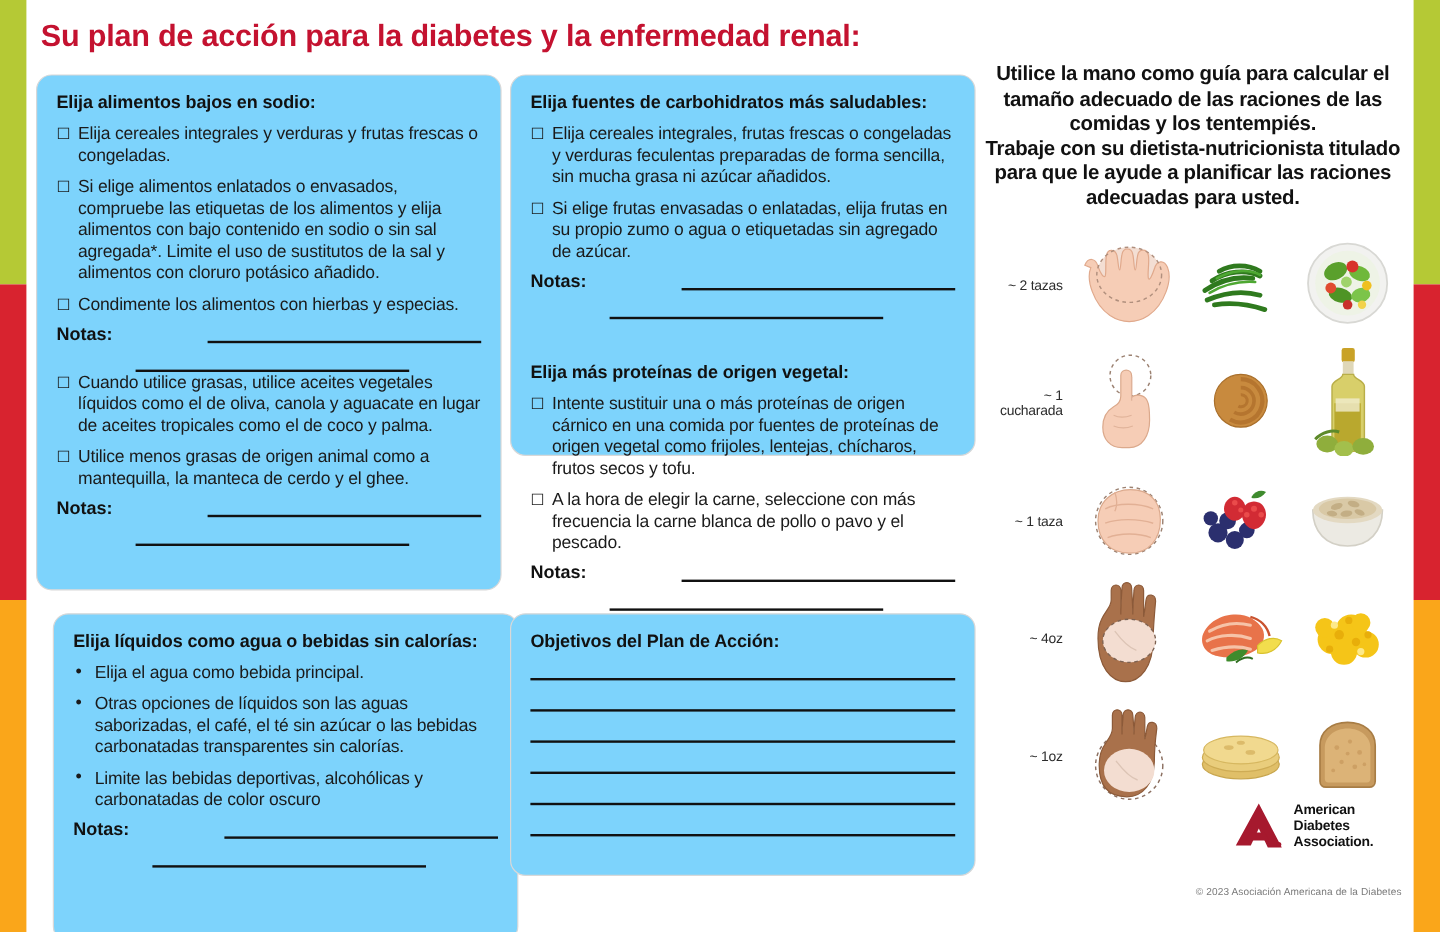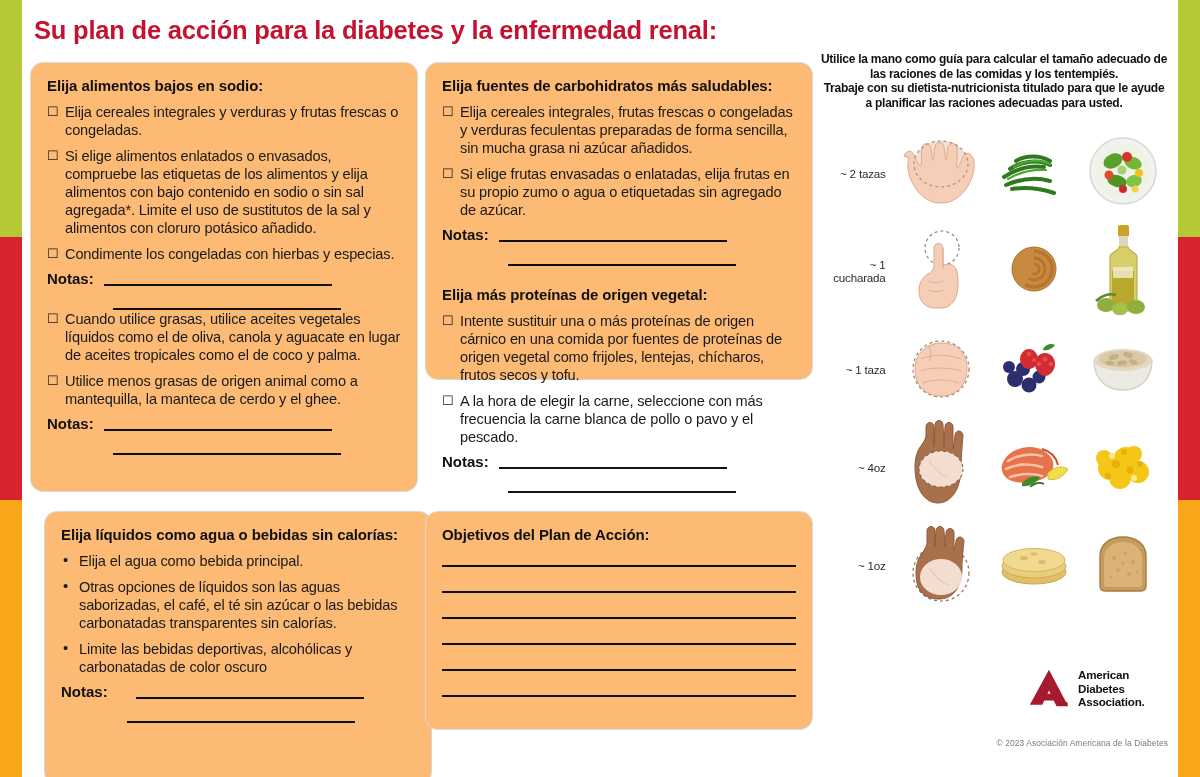--- a/index.html
+++ b/index.html
@@ -37,36 +37,36 @@
     font-weight: bold;
     letter-spacing: -0.2px;
     line-height: 1.1;
   }
 
   
   .card {
     position: absolute;
     border: 1.3px solid #d8d8d8;
     border-radius: 13px;
-    background: #fdba74;
+    background: #7dd3fc;
     padding: 14px 16px 20px 16px;
   }
   #card-sodium   { left: 30px;  top: 62px;  width: 388px; height: 430px; }
   #card-carbs    { left: 425px; top: 62px;  width: 388px; height: 318px; }
   #card-liquids  { left: 44px;  top: 511px; width: 388px; height: 274px; }
   #card-goals    { left: 425px; top: 511px; width: 388px; height: 219px; }
 
   .sect-head {
     font-size: 15px;
     font-weight: bold;
     color: #111;
     margin-bottom: 9px;
     letter-spacing: -0.1px;
   }
-  .sect-head.spaced { margin-top: 20px; }
+  .sect-head.spaced { margin-top: 36px; }
 
   ul.items { list-style: none; }
   ul.items li {
     position: relative;
     font-size: 14.6px;
     line-height: 1.235;
     color: #1a1a1a;
     padding-left: 18px;
     margin-bottom: 8px;
     letter-spacing: -0.15px;
@@ -79,20 +79,21 @@
     color: #1a1a1a;
   }
   ul.items.bullets li .mk { font-size: 15px; left: 2px; top: -1px; }
 
   
   .notes-block { margin-top: 6px; }
   .notes-row {
     display: flex;
     align-items: flex-end;
     gap: 10px;
+    justify-content: space-between;
   }
   .notes-label {
     font-size: 15px;
     font-weight: bold;
     color: #111;
     white-space: nowrap;
     line-height: 1;
   }
   .rule {
     flex: 1;
@@ -125,21 +126,21 @@
   }
 
   
   #hand-guide {
     position: absolute;
     left: 820px; top: 52px;
     width: 348px;
   }
   .guide-intro {
     text-align: center;
-    font-size: 12px;
+    font-size: 17px;
     font-weight: bold;
     line-height: 1.21;
     color: #111;
     letter-spacing: -0.25px;
   }
   .portion-rows { margin-top: 14px; }
   .portion-row {
     display: flex;
     align-items: center;
     height: 98px;
@@ -198,21 +199,21 @@
     <div class="band orange" style="background: rgb(250, 166, 26);"></div>
   </div>
 
   <div class="title" style="color: rgb(196, 18, 48);">Su plan de acción para la diabetes y la enfermedad renal:</div>
 
   <div class="card" id="card-sodium">
     <div class="sect-head">Elija alimentos bajos en sodio:</div>
     <ul class="items">
       <li><span class="mk">☐</span><span>Elija cereales integrales y verduras y frutas frescas o congeladas.</span></li>
       <li><span class="mk">☐</span><span>Si elige alimentos enlatados o envasados, compruebe las etiquetas de los alimentos y elija alimentos con bajo contenido en sodio o sin sal agregada*. Limite el uso de sustitutos de la sal y alimentos con cloruro potásico añadido.</span></li>
-      <li><span class="mk">☐</span><span>Condimente los congeladas con hierbas y especias.</span></li>
+      <li><span class="mk">☐</span><span>Condimente los alimentos con hierbas y especias.</span></li>
     </ul>
     <div class="notes-block">
       <div class="notes-row">
         <span class="notes-label">Notas:</span>
         <span class="rule short"></span>
       </div>
       <div class="notes-row second">
         <span class="rule short indent"></span>
       </div>
     </div>

